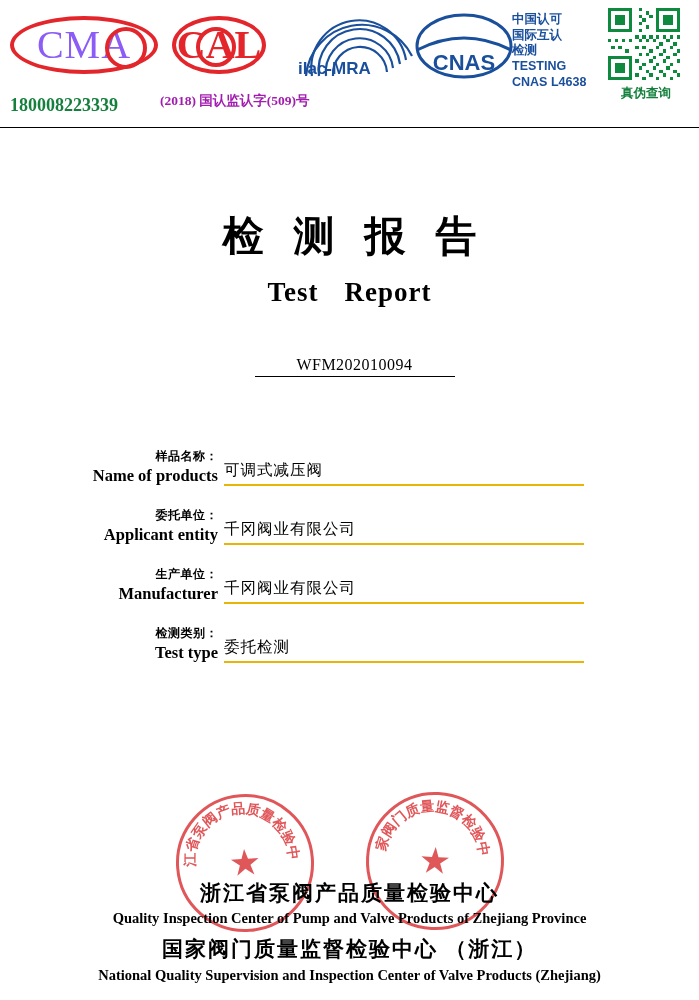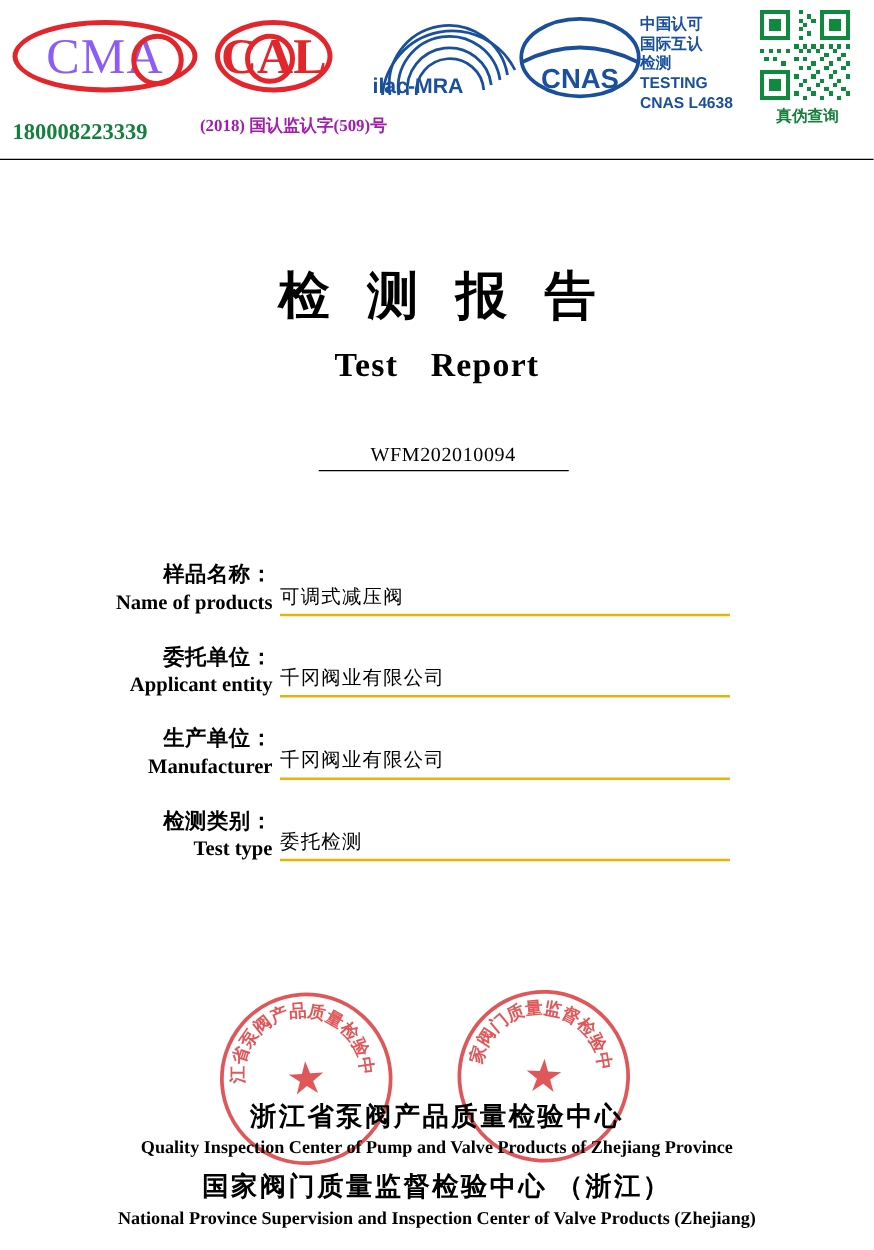--- a/index.html
+++ b/index.html
@@ -215,21 +215,21 @@
     align-items: flex-end;
     margin-bottom: 22px;
   }
   .field-labels {
     width: 158px;
     text-align: right;
     padding-right: 6px;
     line-height: 1.3;
   }
   .field-cn {
-    font-size: 17px;
+    font-size: 12px;
     font-weight: bold;
     letter-spacing: 0.5px;
   }
   .field-en {
     font-size: 16.5px;
     font-weight: bold;
   }
   .field-value {
     flex: 0 0 360px;
     border-bottom: 2px solid #eab308;
@@ -505,14 +505,14 @@
       </text>
     </svg>
     <span class="star">★</span>
   </div>
 </div>
 
 <div class="footer">
   <div class="footer-cn1">浙江省泵阀产品质量检验中心</div>
   <div class="footer-en1">Quality Inspection Center of Pump and Valve Products of Zhejiang Province</div>
   <div class="footer-cn2">国家阀门质量监督检验中心 （浙江）</div>
-  <div class="footer-en2">National Province Supervision and Inspection Center of Valve Products (Zhejiang)</div>
+  <div class="footer-en2">National Quality Supervision and Inspection Center of Valve Products (Zhejiang)</div>
 </div>
 
 </body></html>

